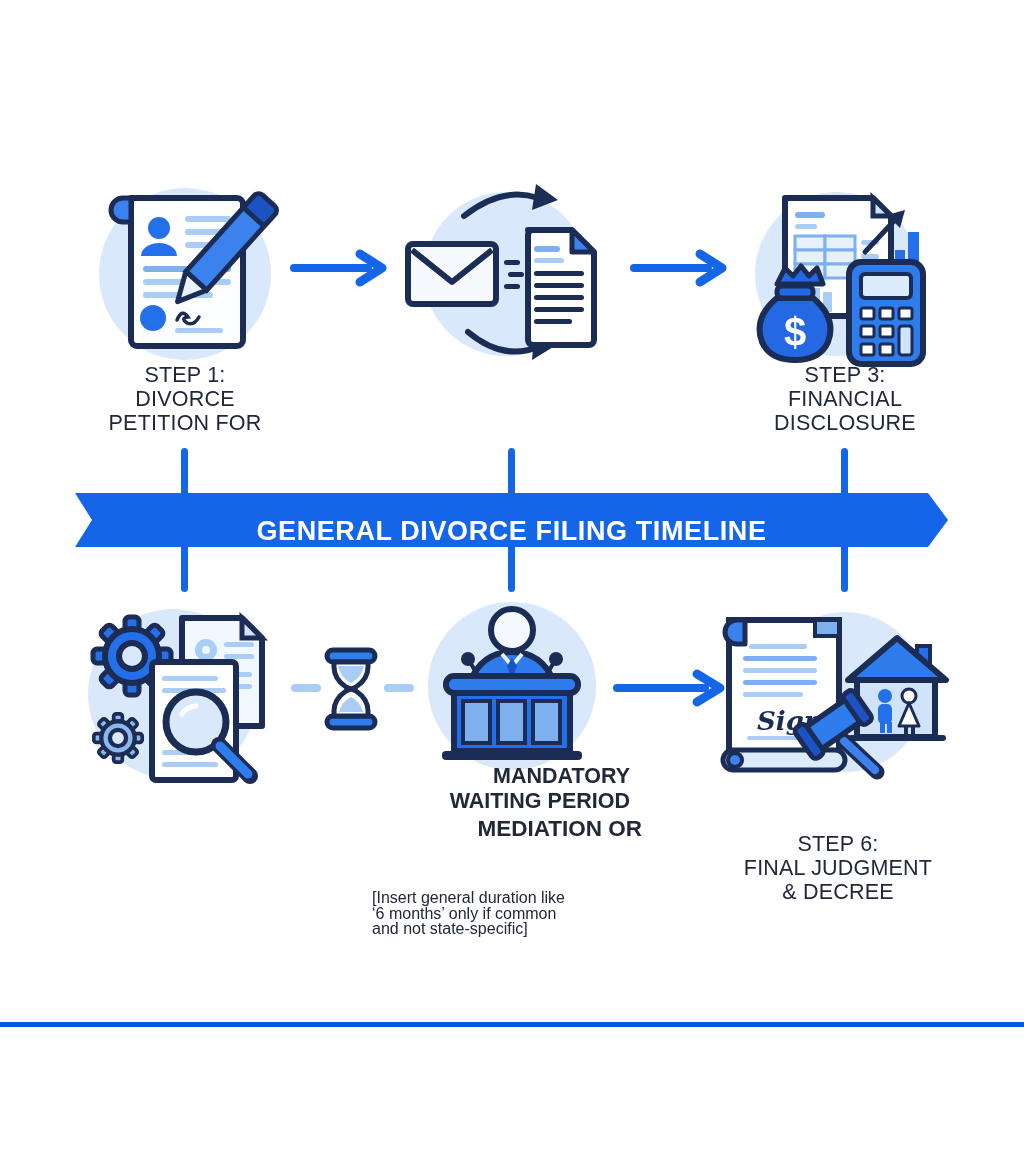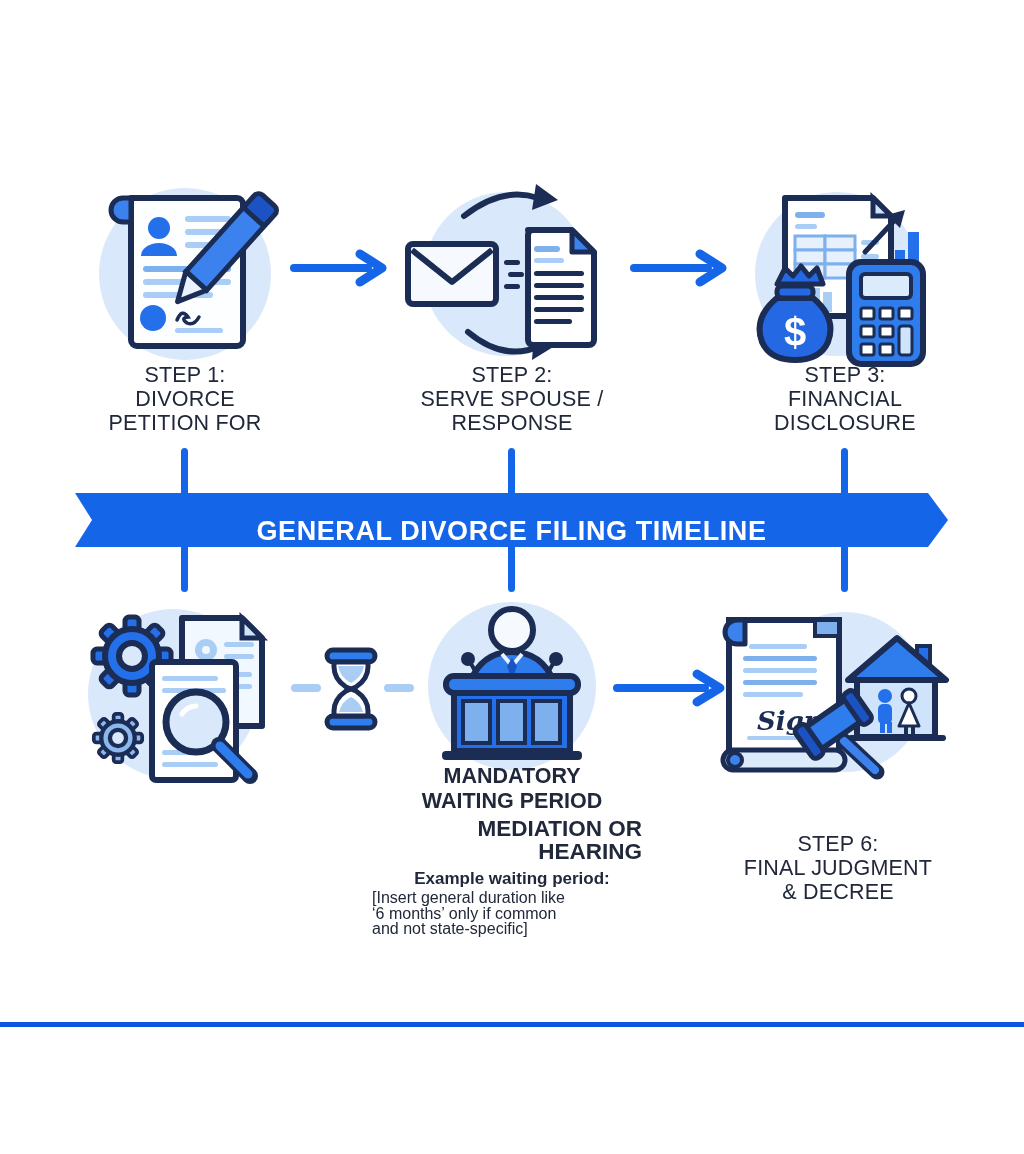--- a/index.html
+++ b/index.html
@@ -162,25 +162,20 @@
           <rect x="147" y="170" width="13" height="11" rx="2"></rect>
         <rect x="166" y="152" width="13" height="29" rx="3" fill="#cfe4fa"></rect>
       </g>
     </svg>
   </div>
 
   <div class="step-label" style="left:85px; top:363px; width:200px;">
     <div>STEP 1:</div>
     <div>DIVORCE</div>
     <div>PETITION FOR</div>
-  </div>
-  <div class="step-label" style="left:397px; top:363px; width:230px;">
-    <div>STEP 2:</div>
-    <div>SERVE SPOUSE /</div>
-    <div>RESPONSE</div>
   </div>
   <div class="step-label" style="left:735px; top:363px; width:220px;">
     <div>STEP 3:</div>
     <div>FINANCIAL</div>
     <div>DISCLOSURE</div>
   </div>
 
   <div class="connector" style="left:181px;"></div>
   <div class="connector" style="left:508px;"></div>
   <div class="connector" style="left:841px;"></div>
@@ -314,29 +309,27 @@
       <line x1="129" y1="149" x2="160" y2="178" stroke="#3b82ee" stroke-width="8" stroke-linecap="round"></line>
       <g transform="rotate(-35 118 132)">
         <rect x="88" y="119" width="60" height="27" rx="8" fill="#2f7ced" stroke="#1b2c55" stroke-width="5.5"></rect>
         <rect x="82" y="114" width="13" height="37" rx="5" fill="#1b53c4" stroke="#1b2c55" stroke-width="5"></rect>
         <rect x="141" y="114" width="13" height="37" rx="5" fill="#1b53c4" stroke="#1b2c55" stroke-width="5"></rect>
       </g>
     </svg>
   </div>
 
 
-  <div class="waiting-head" style="left:382px; top:764px; width:260px;">
+  <div class="waiting-head" style="left:370px; top:764px; width:260px;text-align:right;">
     <div>MANDATORY</div>
     <div>WAITING PERIOD</div>
   </div>
   <div class="waiting-sub" style="left:382px; top:817px; width:260px;">
     <div>MEDIATION OR</div>
-    <div>HEARING</div>
-  </div>
-  <div class="example-label" style="left:372px; top:869px; width:280px;">Example waiting period:</div>
+  </div>
   <div class="example-note" style="left:372px; top:890px; width:280px;">
     <div>[Insert general duration like</div>
     <div>‘6 months’ only if common</div>
     <div>and not state-specific]</div>
   </div>
 
   <div class="step-label" style="left:718px; top:832px; width:240px;">
     <div>STEP 6:</div>
     <div>FINAL JUDGMENT</div>
     <div>&amp; DECREE</div>

